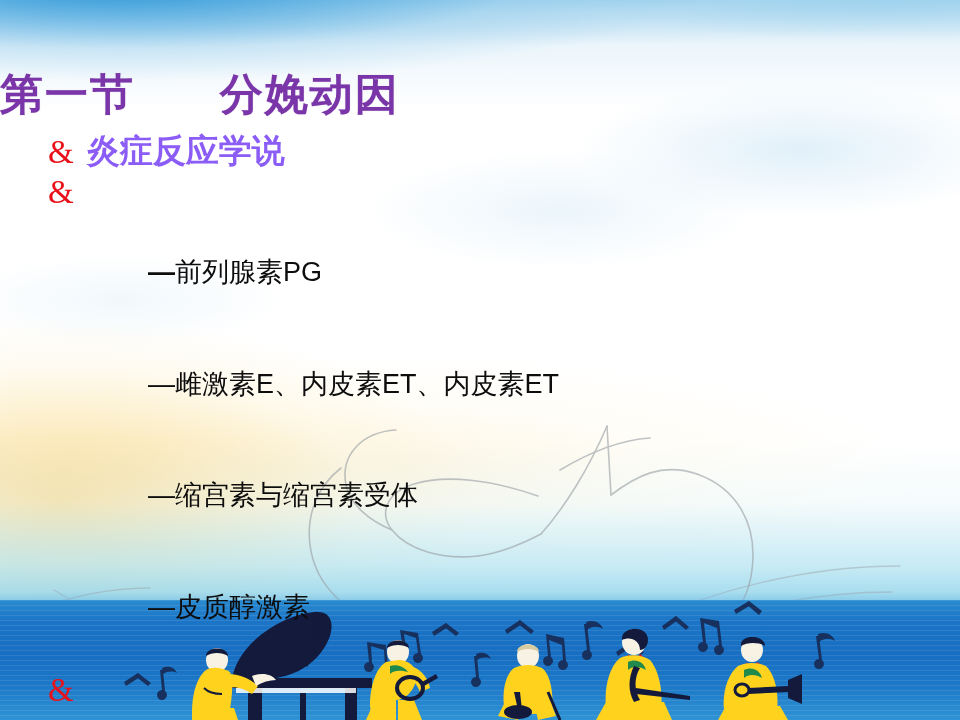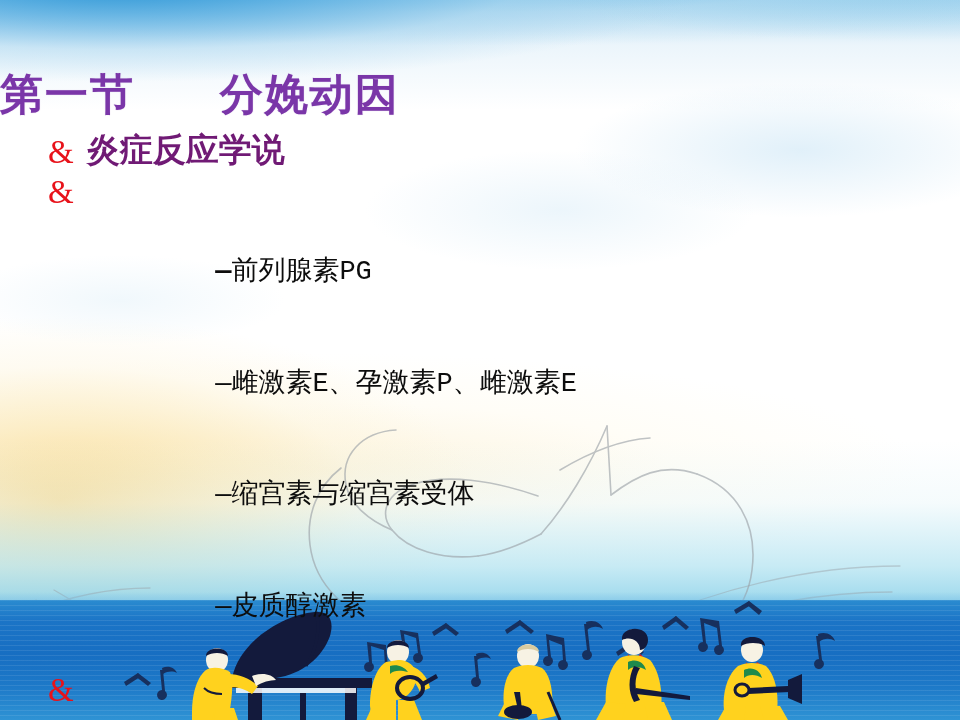--- a/index.html
+++ b/index.html
@@ -147,35 +147,36 @@
     color:#e8121a;
     font-family:"Liberation Serif","DejaVu Serif",serif;
     font-weight:normal;
     font-size:33px;
     line-height:1;
     padding-top:4px;
     margin-right:13px;
     flex:0 0 auto;
   }
   .lvl1-text{
-    color:#701a75;
-    font-family:Liberation Serif, serif;
+    color:#8b5cf6;
+    font-family:Liberation Sans, sans-serif;
     font-weight:bold;
     font-size:33px;
     line-height:1.14;
     white-space:pre;
   }
 
   .lvl2{
-    padding-left:118px;
+    padding-left:76px;
     color:#0d0d0d;
-    font-family:Liberation Mono, monospace;
+    font-family:Liberation Sans, sans-serif;
     font-size:27px;
     line-height:1.38;
     white-space:pre;
+    margin-left:27px;
   }
   .lvl2 .dash{font-weight:normal;}
   .lvl2.em .dash{font-weight:bold;}
 
   .gap-sm{height:6px;}
 
   
   #band{position:absolute;left:0;top:596px;width:960px;height:124px;}
 </style>
 </head>
@@ -339,21 +340,21 @@
     <div class="lvl1">
       <span class="amp">&amp;</span>
     </div>
 
     <div class="gap-sm"></div>
 
     <div class="lvl2 em">
       <span class="dash">—</span><span>前列腺素PG</span>
     </div>
     <div class="lvl2">
-      <span class="dash">—</span><span>雌激素E、孕激素P、雌激素E</span>
+      <span class="dash">—</span><span>雌激素E、内皮素ET、内皮素ET</span>
     </div>
     <div class="lvl2">
       <span class="dash">—</span><span>缩宫素与缩宫素受体</span>
     </div>
     <div class="lvl2">
       <span class="dash">—</span><span>皮质醇激素</span>
     </div>
 
     <div class="gap-sm"></div>
 

